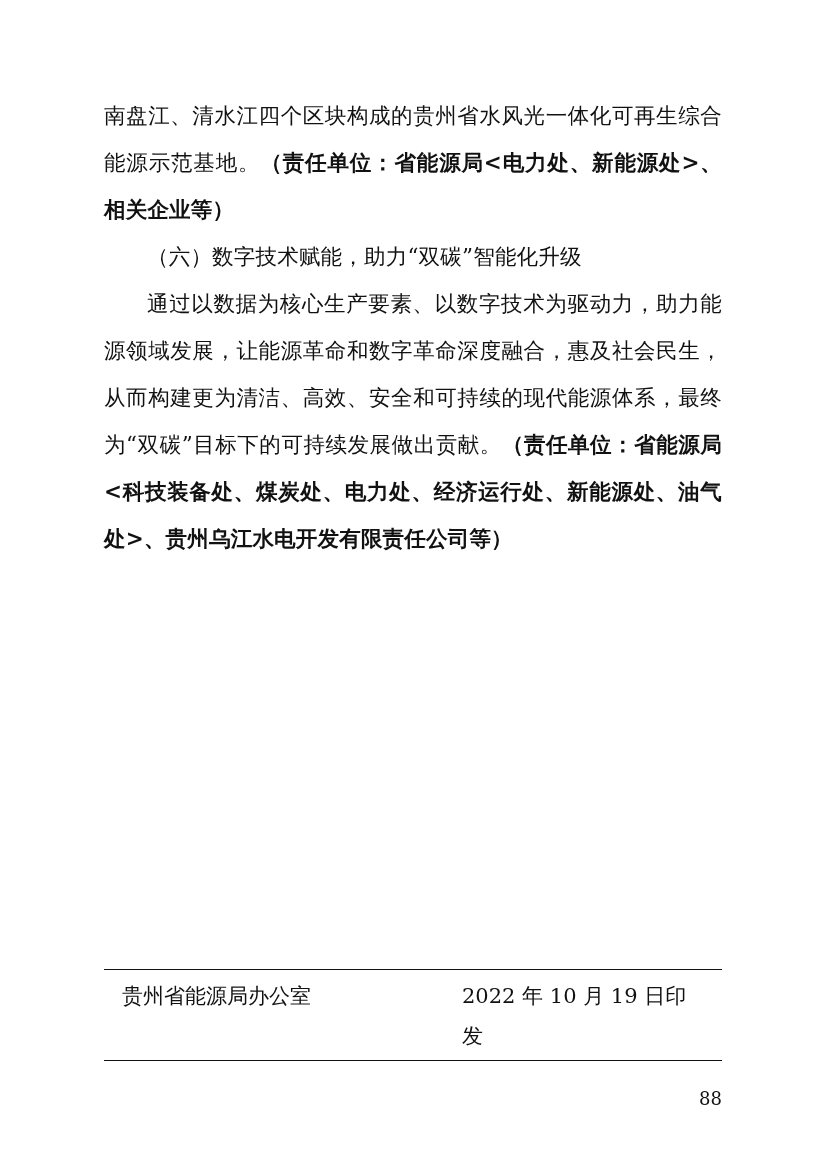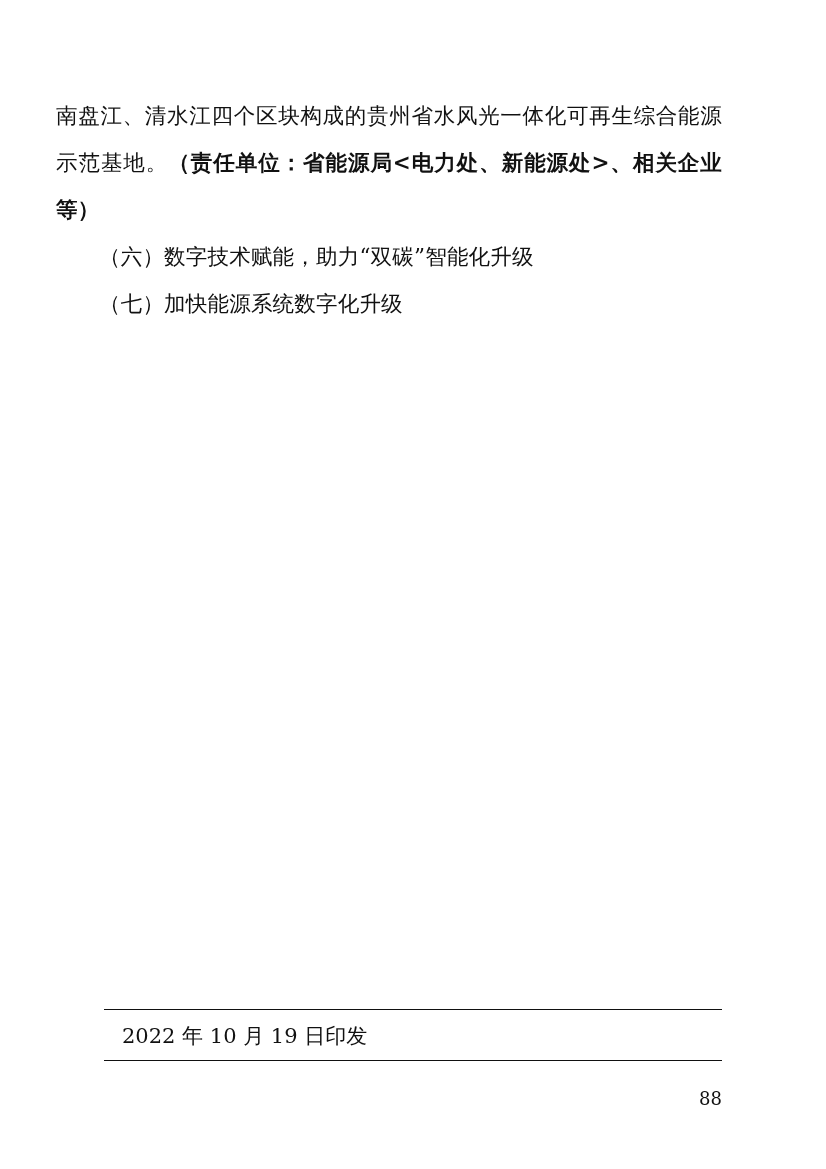--- a/index.html
+++ b/index.html
@@ -14,21 +14,21 @@
     color: #111111;
     position: relative;
     overflow: hidden;
   }
   .page {
     position: absolute;
     left: 0; top: 0;
     width: 826px;
     height: 1169px;
     box-sizing: border-box;
-    padding: 92px 104px 0 56px;
+    padding: 92px 104px 0 104px;
   }
   .doc-body {
     font-size: 21.5px;
     line-height: 47px;
     letter-spacing: 0.2px;
     text-align: justify;
     text-justify: inter-ideograph;
   }
   p {
     margin: 0;
@@ -86,31 +86,32 @@
   <div class="doc-body">
 
     <p class="para">
       <span>南盘江、清水江四个区块构成的贵州省水风光一体化可再生综合能源示范基地。</span><span class="resp">（责任单位：省能源局&lt;电力处、新能源处&gt;、相关企业等）</span>
     </p>
 
     <p class="para indent">
       <span>（六）数字技术赋能，助力“双碳”智能化升级</span>
     </p>
 
+    <p class="para indent">
+      <span>通过以数据为核心生产要素、以数字技术为驱动力，助力能源领域发展，让能源革命和数字革命深度融合，惠及社会民生，从而构建更为清洁、高效、安全和可持续的现代能源体系，最终为“双碳”目标下的可持续发展做出贡献。</span><span class="resp">（责任单位：省能源局&lt;科技装备处、煤炭处、电力处、经济运行处、新能源处、油气处&gt;、贵州乌江水电开发有限责任公司等）</span>
+    </p>
 
-    <p class="para indent">
-      <span>（七）加快能源系统数字化升级</span>
-    </p>
 
 
   </div>
 
   <div class="footer">
     <div class="footer-rule"></div>
     <div class="footer-row">
+      <div class="footer-left">贵州省能源局办公室</div>
       <div class="footer-right">2022 年 10 月 19 日印发</div>
     </div>
     <div class="footer-bottom-rule"></div>
   </div>
 
   <div class="page-number">88</div>
 
 </div>
 
 </body></html>

